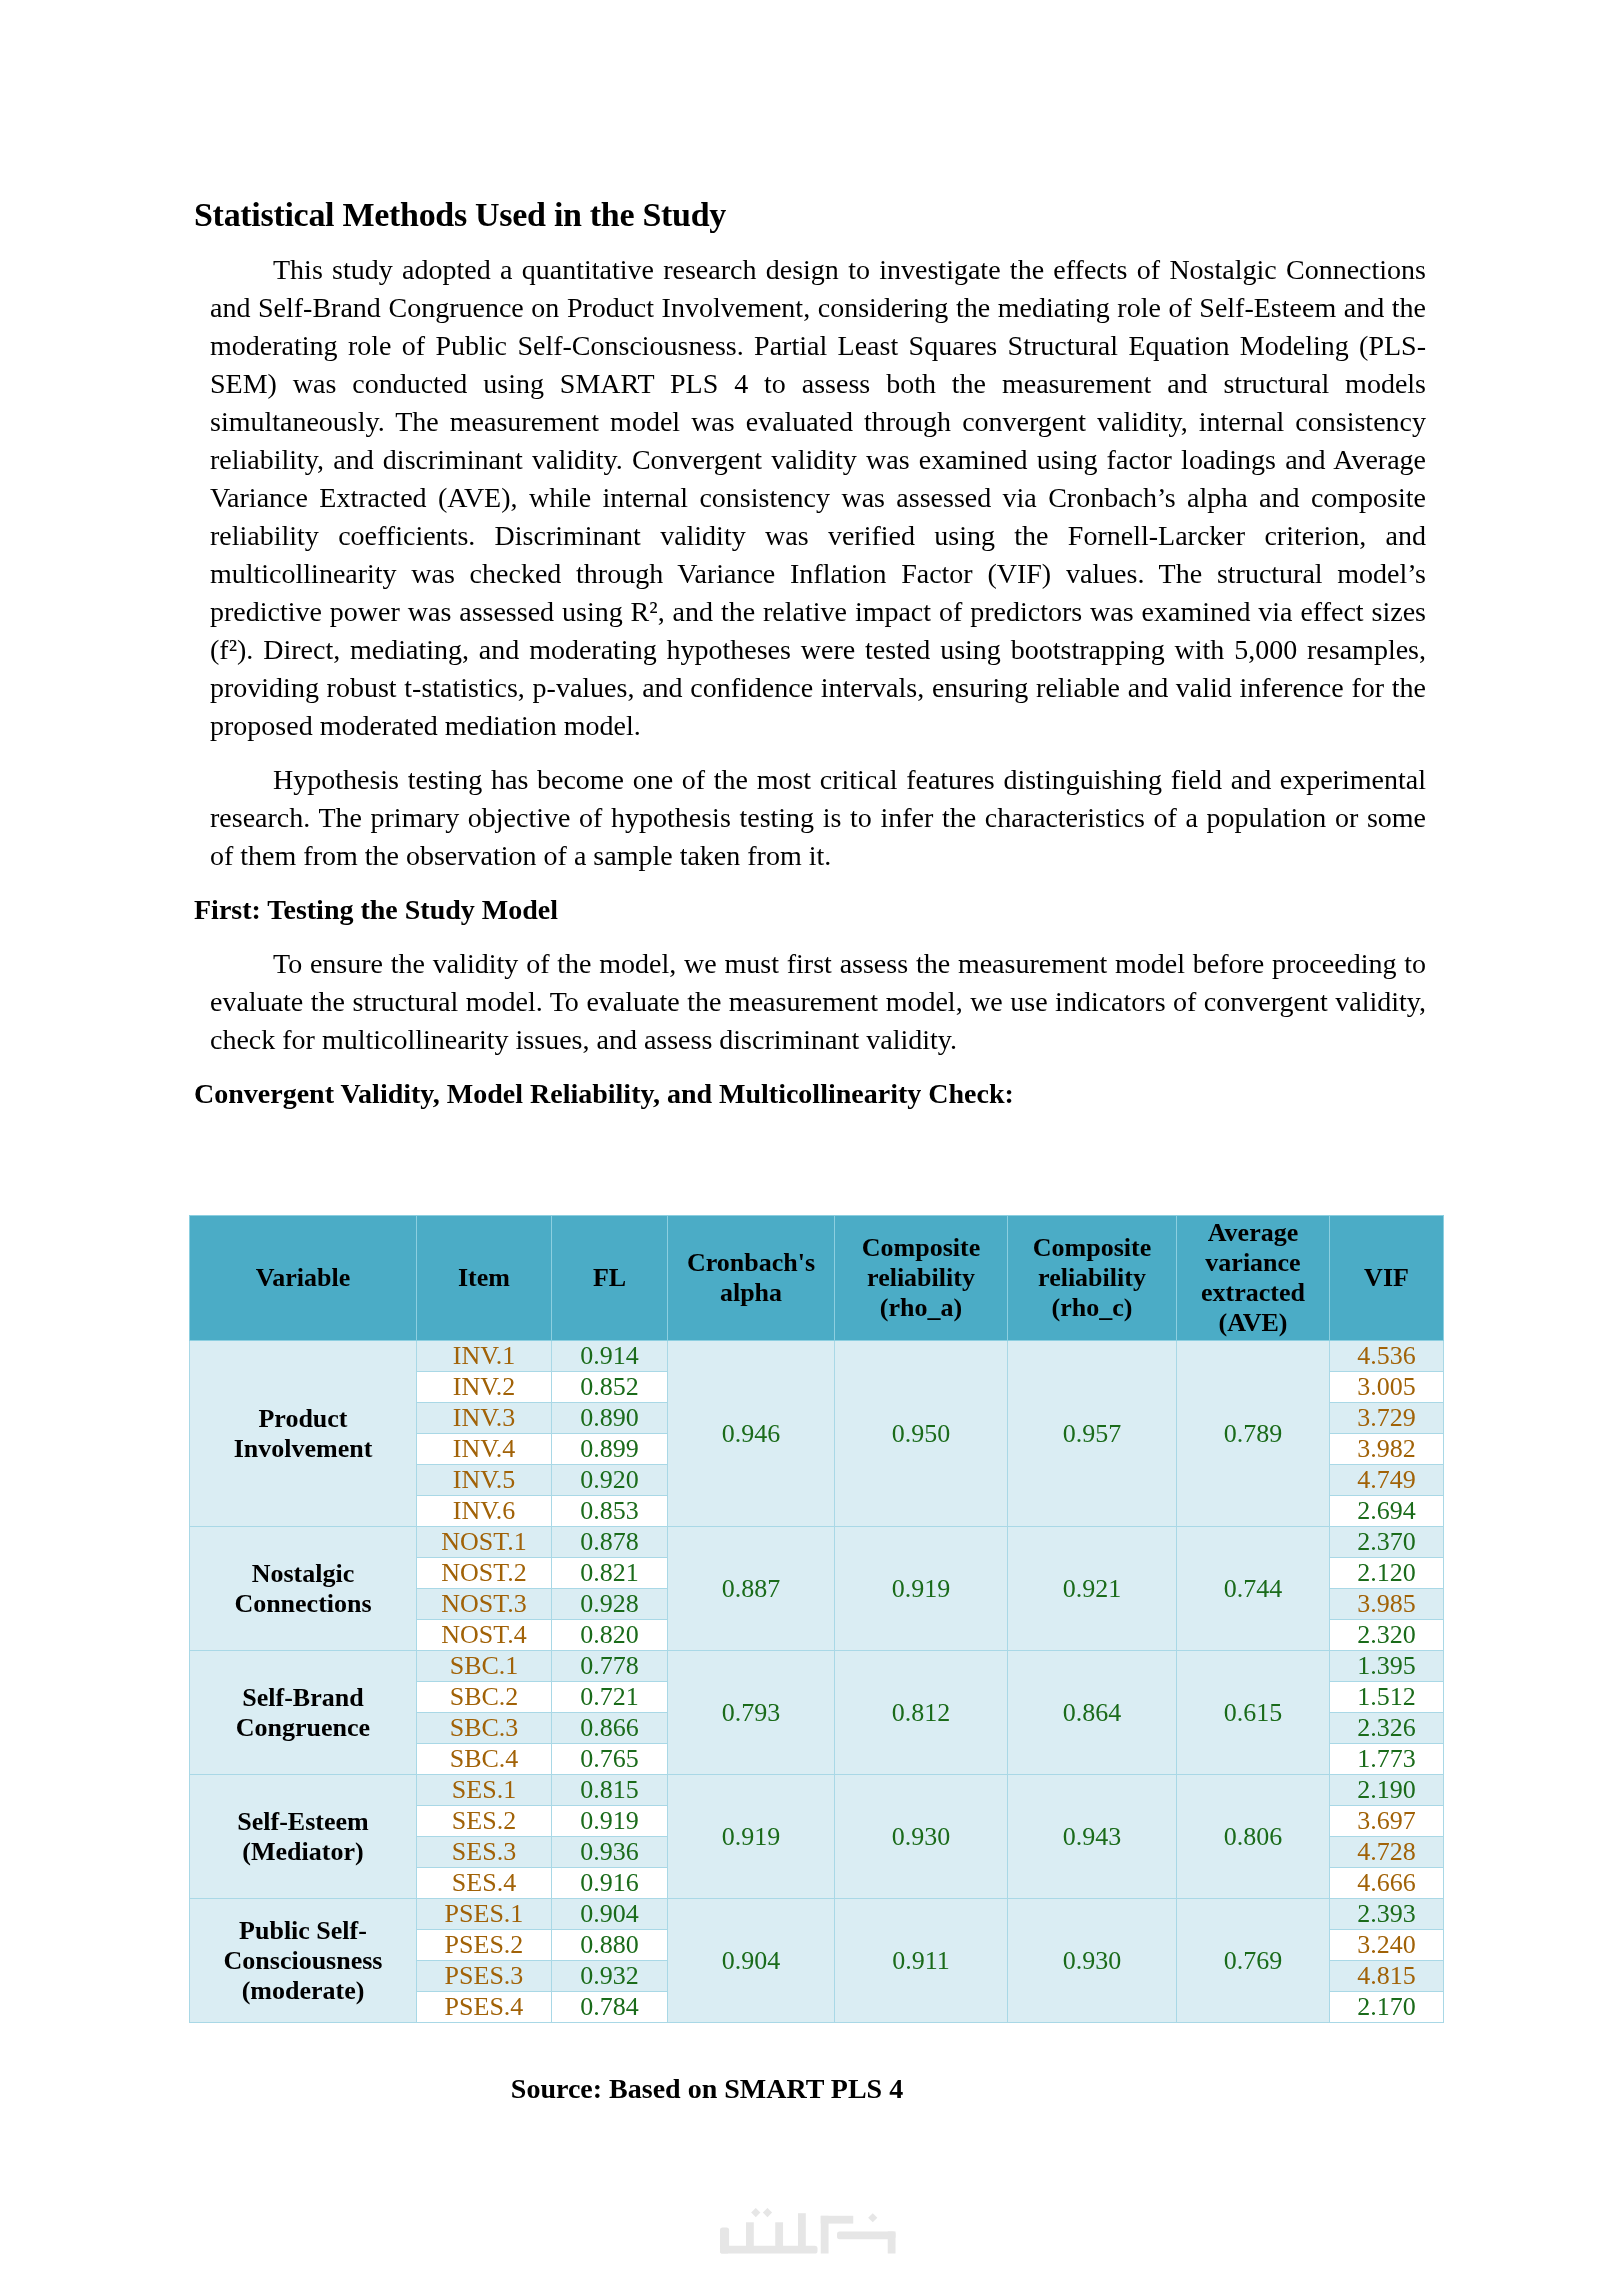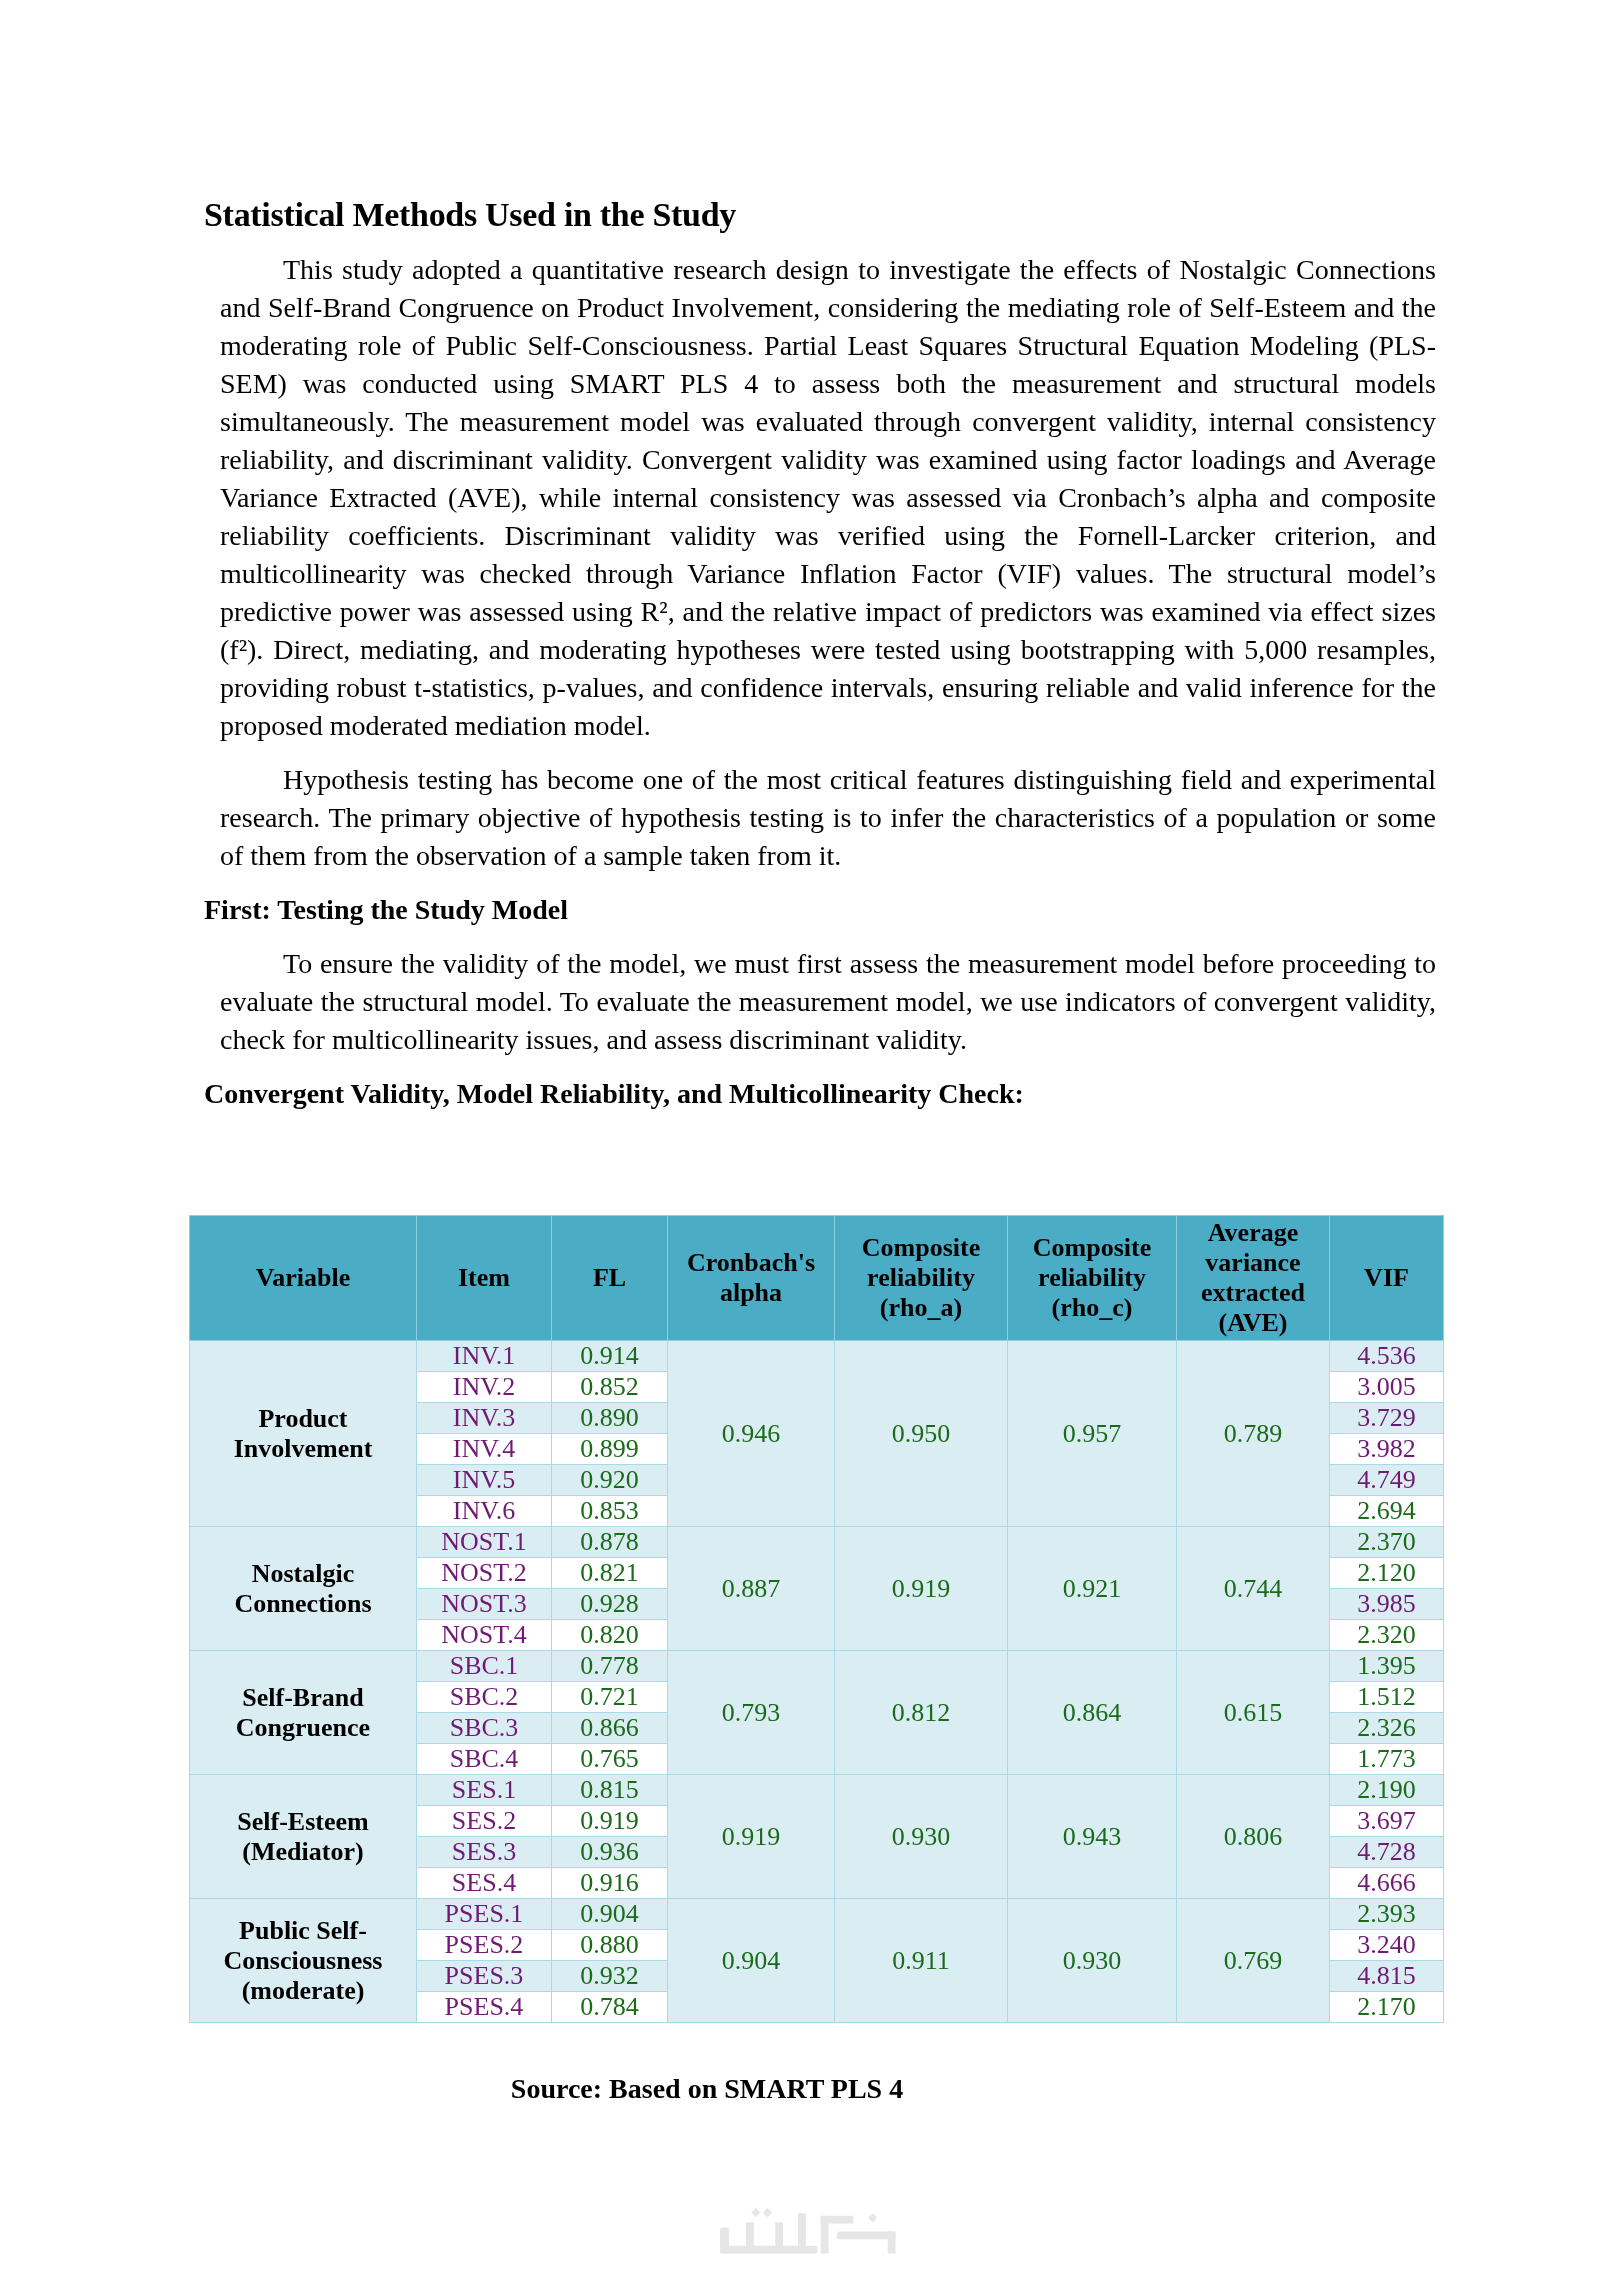--- a/index.html
+++ b/index.html
@@ -1,34 +1,34 @@
 <!DOCTYPE html>
 <html style="font-size:10.5px"><head>
 <meta charset="utf-8">
 <style>
   html, body { margin: 0; padding: 0; background: #ffffff; }
   body { width: 1623px; height: 2295px; position: relative; overflow: hidden;
          font-family: "Liberation Serif", "DejaVu Serif", serif; color: #000; }
-  .page { position: absolute; left: 204px; top: 194px; width: 1248px; }
+  .page { position: absolute; left: 194px; top: 194px; width: 1248px; }
   .h1 { font-weight: bold; font-size: 34px; line-height: 41px; margin: 0; letter-spacing: -0.3px; }
   .h2 { font-weight: bold; font-size: 28px; line-height: 38px; margin: 0; }
   p.body { font-size: 28px; line-height: 38px; margin: 16px; text-align: justify; text-indent: 63px; }
   .caption { font-weight: bold; font-size: 28px; line-height: 37px; text-align: center; margin: 0; }
   table.cv { position: absolute; left: 189px; top: 1215px; border-collapse: collapse; table-layout: fixed;
              width: 1255px; font-size: 26px; }
   table.cv th { background: #4bacc6; color: #000; font-weight: bold; border: 1.3px solid #8ccfe0;
                 line-height: 30px; height: 124px; padding: 0 2.6px; text-align: center; vertical-align: middle; }
   table.cv td { border: 1.3px solid #a9d8e6; text-align: center; vertical-align: middle; height: 30px;
                 padding: 0; line-height: 30px; }
   td.var { background: #daedf3; font-weight: bold; }
   td.merged { background: #daedf3; color: #1a6b1a; }
   tr.odd td.cell { background: #daedf3; }
   tr.even td.cell { background: #ffffff; }
   td.green { color: #1a6b1a; }
-  td.black { color: #701a75; }
+  td.black { color: #a16207; }
   .source { position: absolute; left: 0; width: 1414px; top: 2070px; text-align: center;
             font-weight: bold; font-size: 28px; line-height: 37px; }
   .watermark { position: absolute; left: 713px; top: 2208px; width: 196px; height: 52px; }
 </style>
 </head>
 <body>
 
 <div class="page">
   <h1 class="h1">Statistical Methods Used in the Study</h1>
   <p class="body">This study adopted a quantitative research design to investigate the effects of Nostalgic Connections and Self-Brand Congruence on Product Involvement, considering the mediating role of Self-Esteem and the moderating role of Public Self-Consciousness. Partial Least Squares Structural Equation Modeling (PLS-SEM) was conducted using SMART PLS 4 to assess both the measurement and structural models simultaneously. The measurement model was evaluated through convergent validity, internal consistency reliability, and discriminant validity. Convergent validity was examined using factor loadings and Average Variance Extracted (AVE), while internal consistency was assessed via Cronbach’s alpha and composite reliability coefficients. Discriminant validity was verified using the Fornell-Larcker criterion, and multicollinearity was checked through Variance Inflation Factor (VIF) values. The structural model’s predictive power was assessed using R², and the relative impact of predictors was examined via effect sizes (f²). Direct, mediating, and moderating hypotheses were tested using bootstrapping with 5,000 resamples, providing robust t-statistics, p-values, and confidence intervals, ensuring reliable and valid inference for the proposed moderated mediation model.</p>

